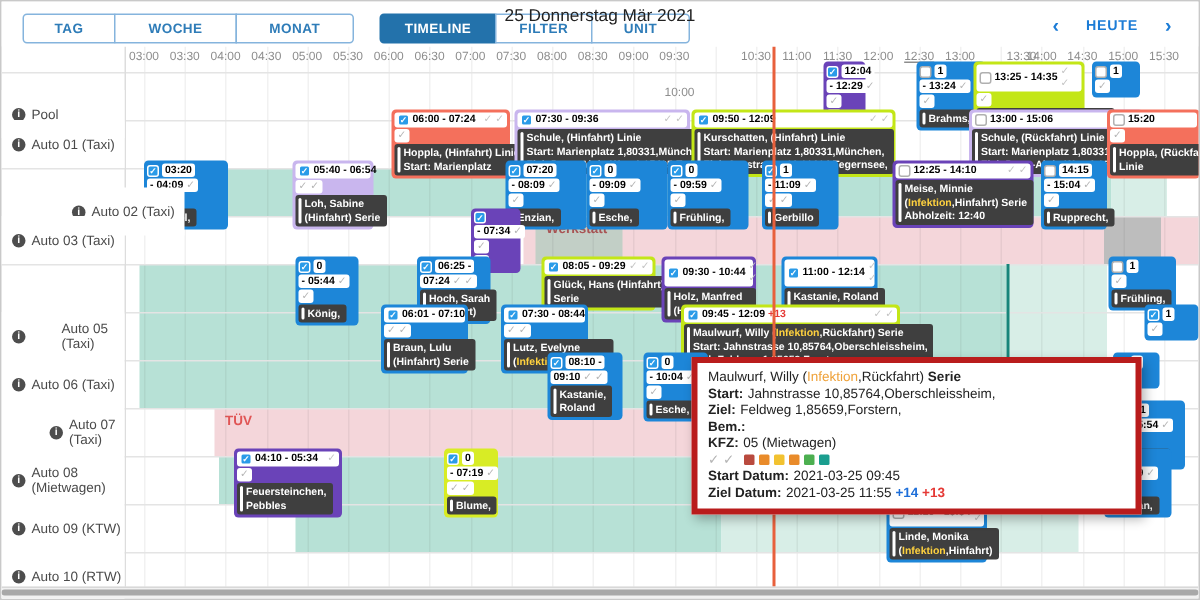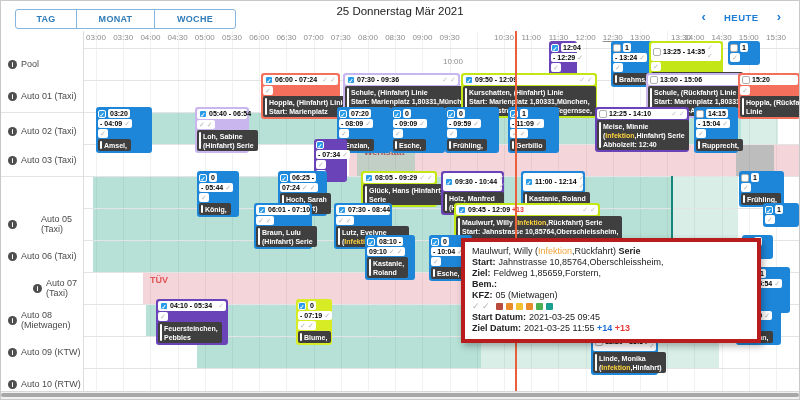--- a/index.html
+++ b/index.html
@@ -63,22 +63,27 @@
   .scrollbar{position:absolute;left:0;right:0;bottom:0;height:7px;background:#f1f1f1;border-top:1px solid #d8d8d8;z-index:30;}
   .thumb{height:4px;margin-top:1px;background:#a8a8a8;border-radius:2px;}
 </style>
 </head>
 <body>
 
 <div class="app">
   <div class="topbar">
     <div class="btn-group" id="btn-group-1" style="left:14px">
         <div class="btn" style="width: 60px;">TAG</div>
+        <div class="btn" style="width: 80px;">WOCHE</div>
         <div class="btn" style="width: 77px;">MONAT</div>
-        <div class="btn" style="width: 80px;">WOCHE</div>
+      </div>
+    <div class="btn-group" id="btn-group-2" style="left:252px">
+        <div class="btn active" style="width: 76px;">TIMELINE</div>
+        <div class="btn" style="width: 63px;">FILTER</div>
+        <div class="btn" style="width: 64px;">UNIT</div>
       </div>
     <div class="page-title">25 Donnerstag Mär 2021</div>
     <div class="nav">
       <span class="chev">‹</span>
       <span class="heute">HEUTE</span>
       <span class="chev">›</span>
     </div>
   </div>
 
   <div id="stage" style="position:absolute;inset:0;">
@@ -128,31 +133,31 @@
       <div class="vline" style="left: 666.2px;"></div>
       <div class="axis-label" style="left: 693.4px;">14:00</div>
       <div class="vline" style="left: 693.4px;"></div>
       <div class="axis-label" style="left: 720.6px;">14:30</div>
       <div class="vline" style="left: 720.6px;"></div>
       <div class="axis-label" style="left: 747.8px;">15:00</div>
       <div class="vline" style="left: 747.8px;"></div>
       <div class="axis-label" style="left: 775px;">15:30</div>
       <div class="vline" style="left: 775px;"></div>
       <div class="hline" style="top: 47px;"></div>
-      <div class="row-label" style="top: 47px;">
+      <div class="row-label" style="top: 59px;">
         <div class="info-icon">i</div>
         <span>Pool</span>
       </div>
       <div class="hline" style="top: 79px;"></div>
       <div class="row-label" style="top: 79px;">
         <div class="info-icon">i</div>
         <span>Auto 01 (Taxi)</span>
       </div>
       <div class="hline" style="top: 111px;"></div>
-      <div class="row-label" style="top: 114px;">
+      <div class="row-label" style="top: 124px; margin-left: 40px;">
         <div class="info-icon">i</div>
         <span>Auto 02 (Taxi)</span>
       </div>
       <div class="hline" style="top: 143px;"></div>
       <div class="row-label" style="top: 143px;">
         <div class="info-icon">i</div>
         <span>Auto 03 (Taxi)</span>
       </div>
       <div class="hline" style="top: 175px;"></div>
       <div class="hline" style="top: 207px;"></div>

